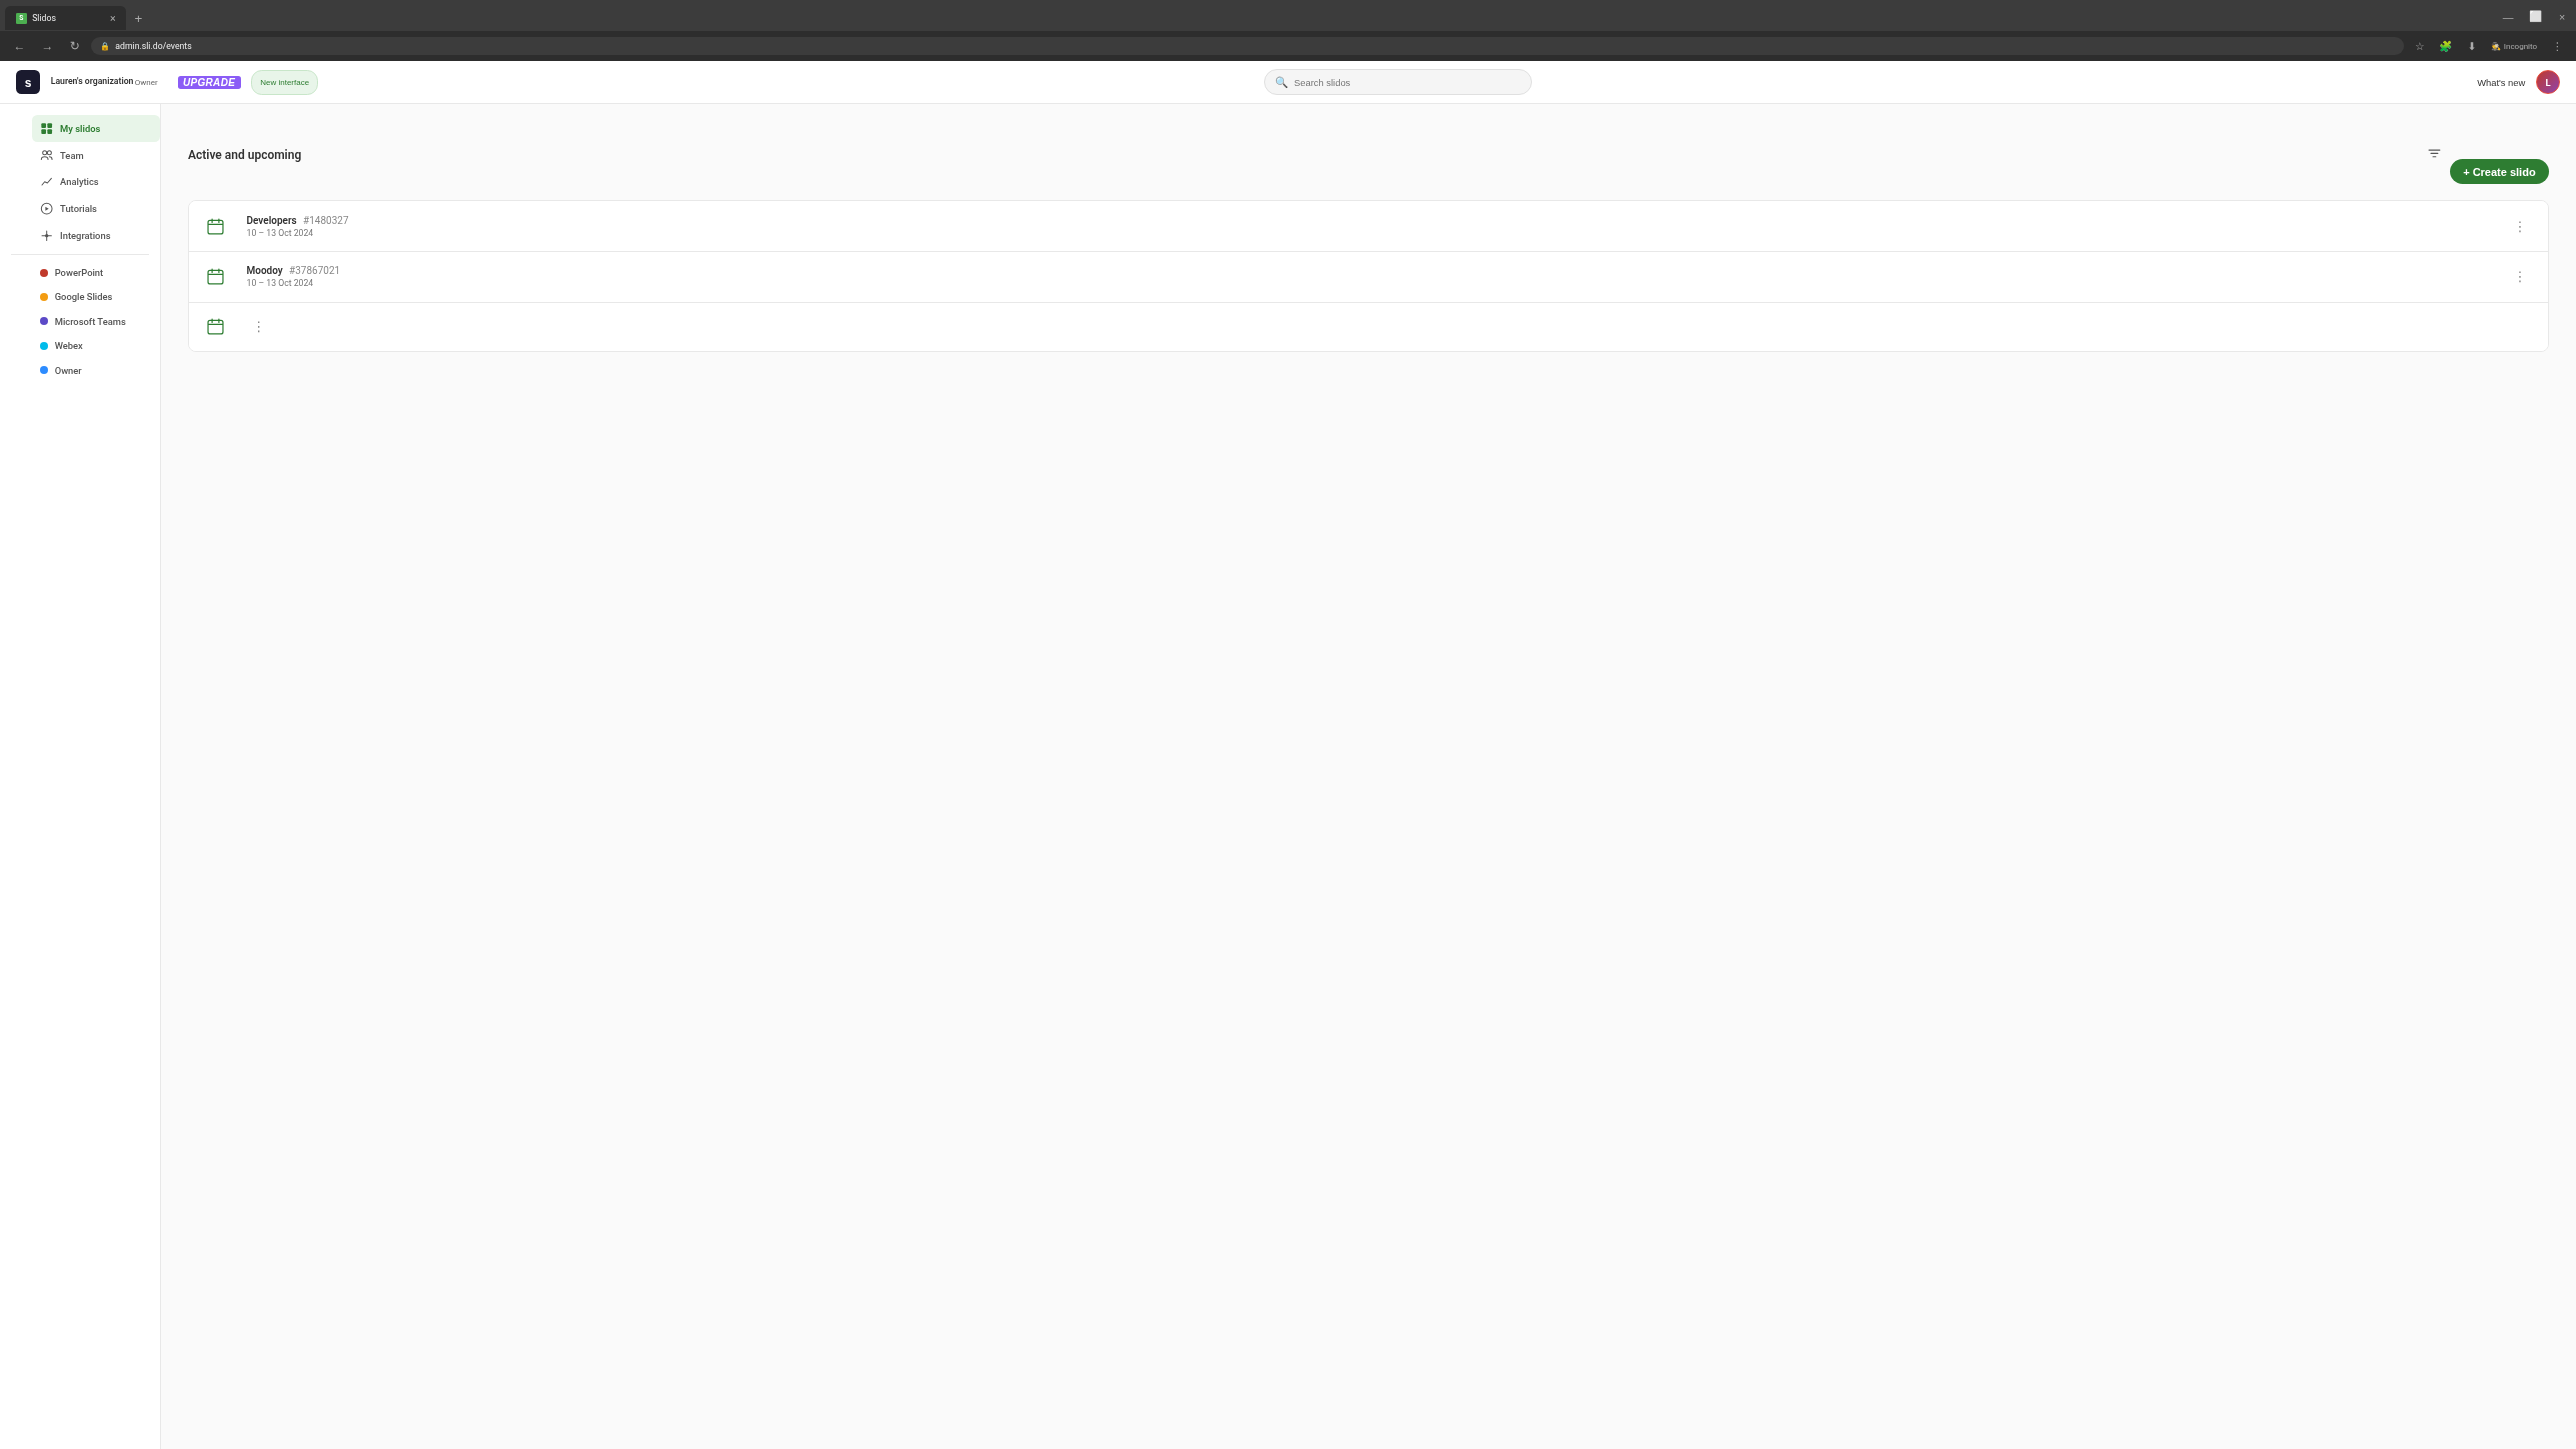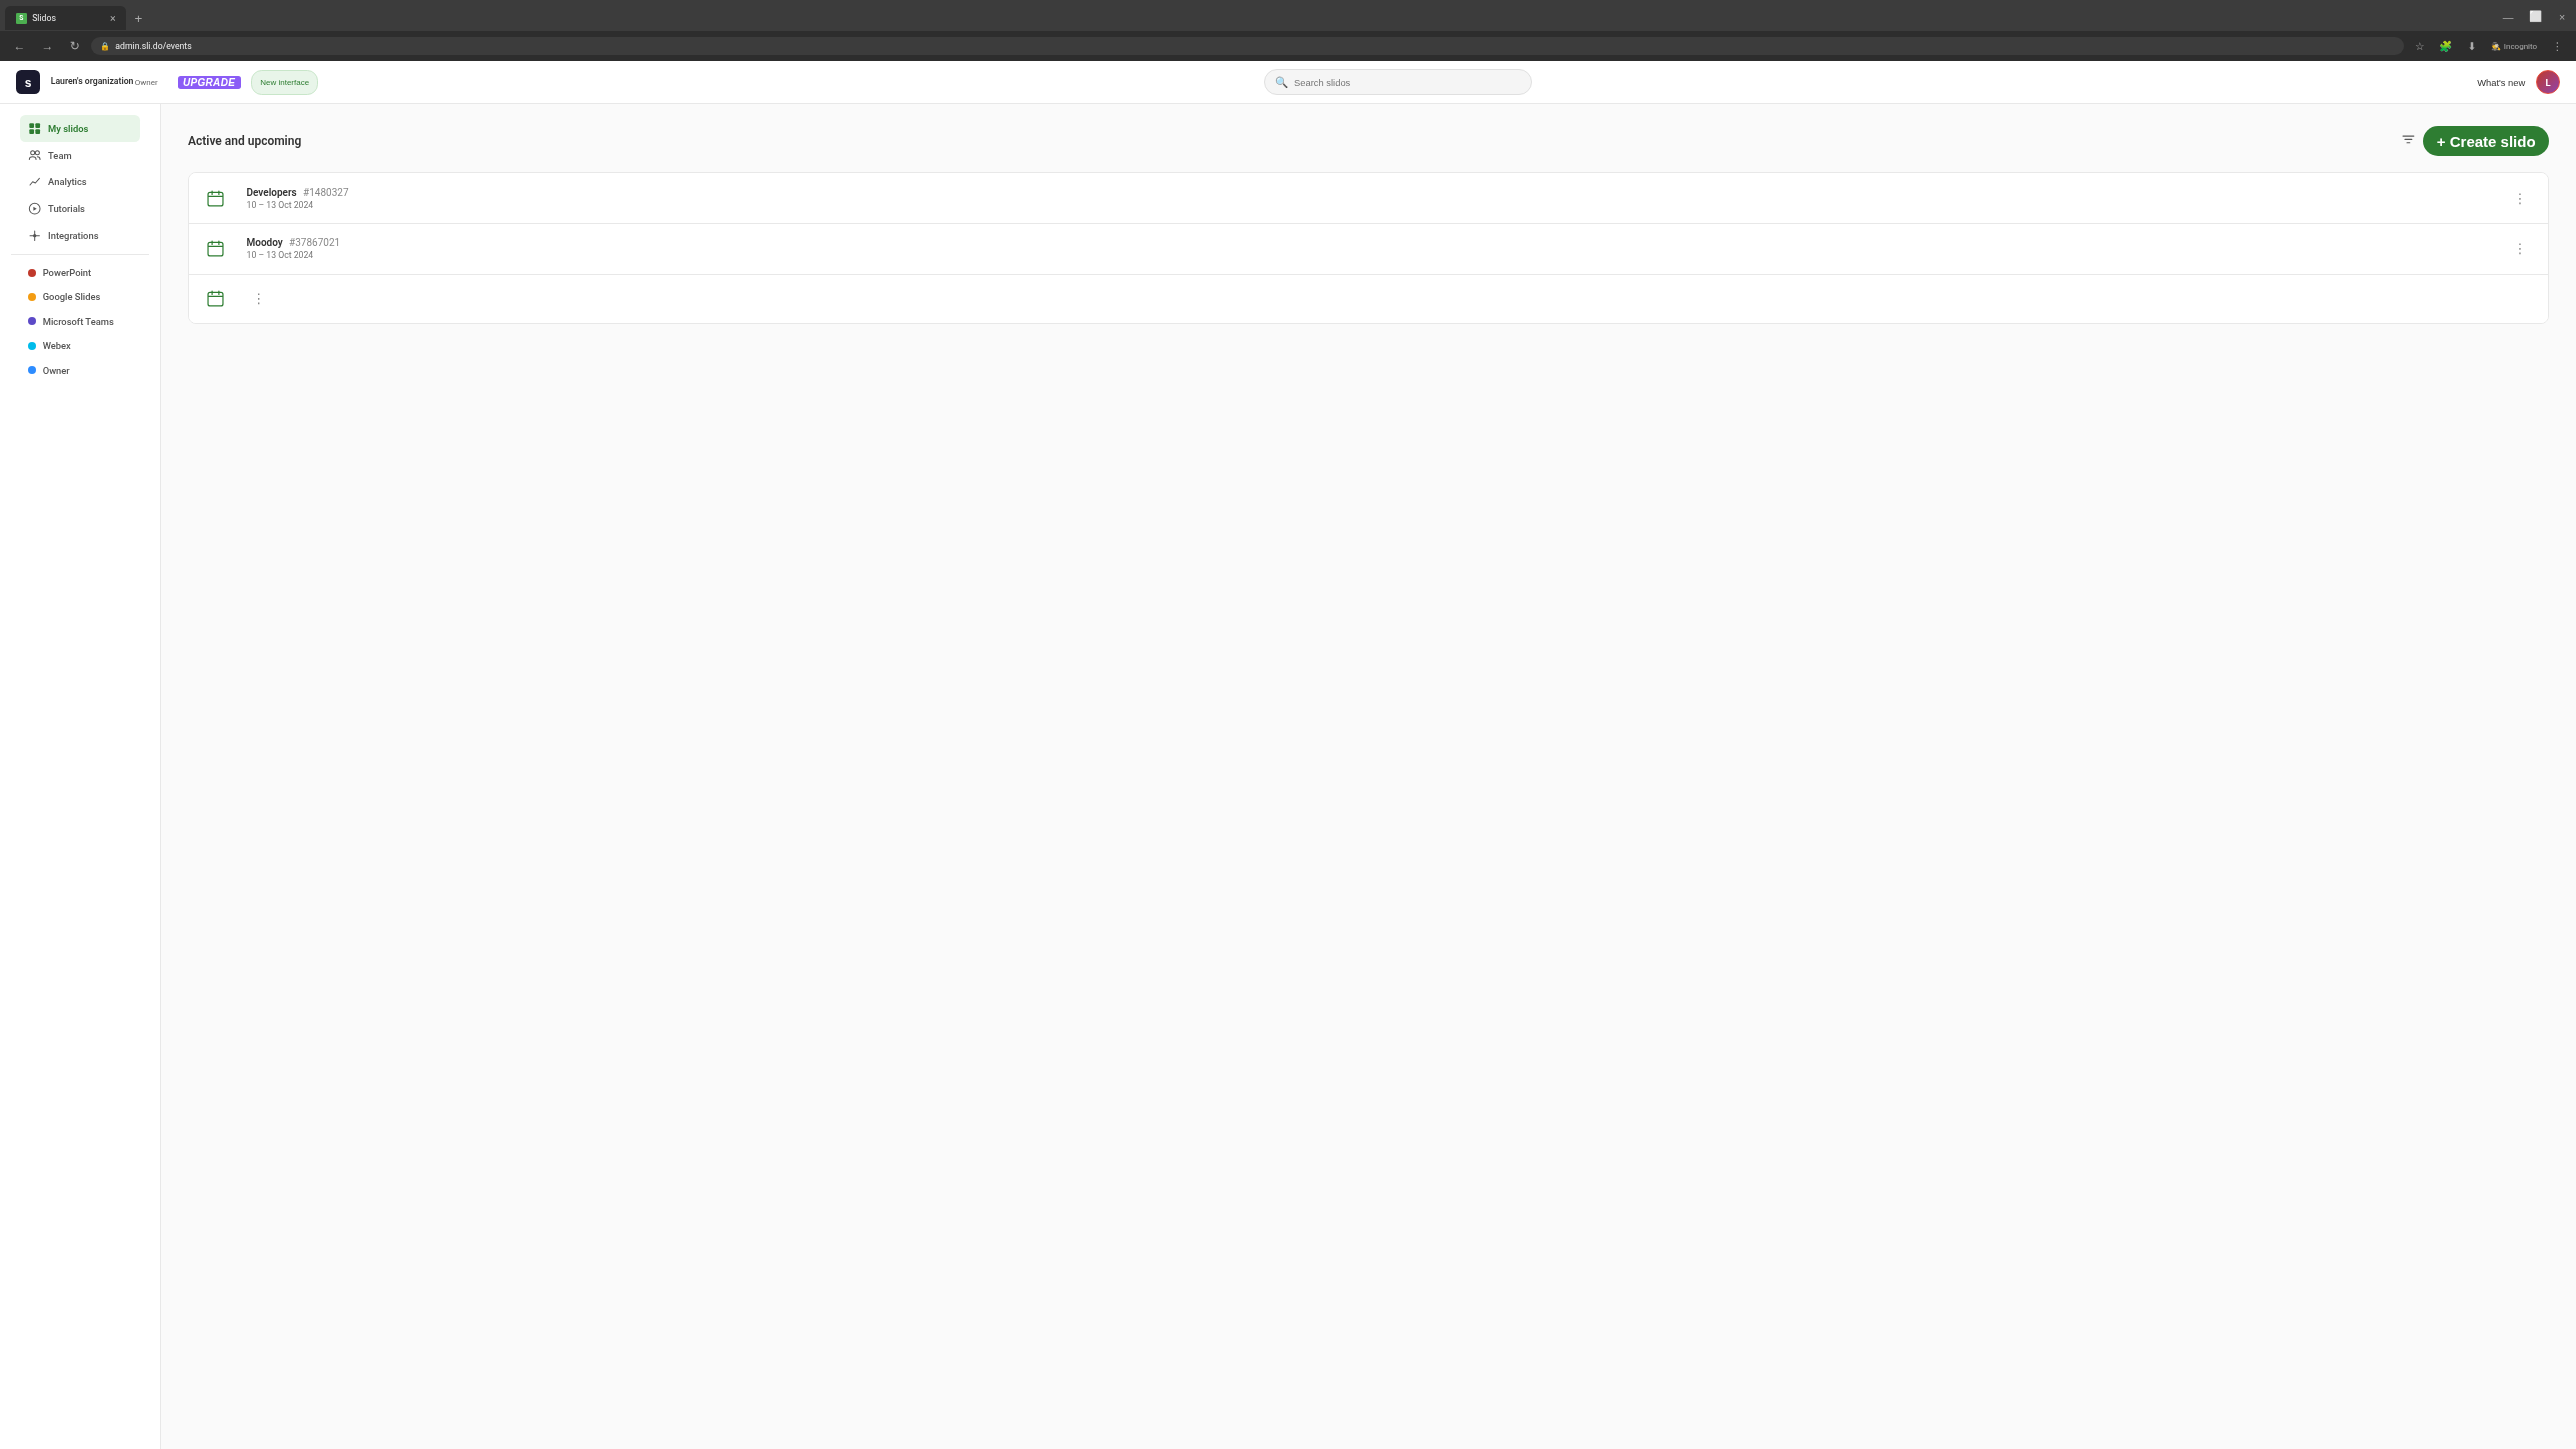--- a/index.html
+++ b/index.html
@@ -36,35 +36,35 @@
     .new-interface-badge { background: #e8f5e9; color: #2e7d32; border: 0.7px solid #c8e6c9; font-size: 8px; padding: 7px 8px; border-radius: 10.7px; cursor: pointer; }
     .header-search { flex: 1; max-width: 268px; margin: 0 auto; }
     .search-input-wrap { display: flex; align-items: center; gap: 5.4px; background: #f5f5f5; border: 0.7px solid #e0e0e0; border-radius: 16px; padding: 5.4px 10.7px; }
     .search-icon-svg { color: #888; font-size: 10.7px; }
     .search-input { background: none; border: none; outline: none; font-size: 9.4px; color: #555; width: 100%; }
     .whats-new-btn { font-size: 9.4px; color: #333; cursor: pointer; background: none; border: none; font-weight: 500; }
     .user-avatar { width: 24px; height: 24px; border-radius: 50%; background: linear-gradient(135deg, #c0392b, #8e44ad); display: flex; align-items: center; justify-content: center; color: white; font-size: 9.4px; font-weight: 700; cursor: pointer; border: 1.3px solid #e74c3c; overflow: hidden; }
 
     
     .sidebar { width: 161px; background: #fff; border-right: 0.7px solid #e8e8e8; padding: 10.7px 0; display: flex; flex-direction: column; flex-shrink: 0; }
-    .sidebar-section { padding: 0 20px; }
+    .sidebar-section { padding: 0 0; margin-left: 32px; }
     .sidebar-item { display: flex; align-items: center; gap: 6.7px; padding: 6.7px 8px; border-radius: 5.4px; cursor: pointer; color: #555; font-size: 9.4px; font-weight: 500; }
     .sidebar-item.active { background: #e8f5e9; color: #2e7d32; font-weight: 600; }
     .sidebar-item-icon { width: 13.4px; height: 13.4px; display: flex; align-items: center; justify-content: center; flex-shrink: 0; }
     .sidebar-divider { height: 0.7px; background: #e8e8e8; margin: 5.4px 10.7px; }
     .integration-dot { width: 8px; height: 8px; border-radius: 50%; flex-shrink: 0; }
     .sidebar-bottom { margin-top: auto; padding: 10.7px 8px; }
 
     
     .main-content { flex: 1; padding: 21.5px 27px; overflow-y: auto; background: #fafafa; }
     .section-header { display: flex; align-items: center; justify-content: space-between; margin-bottom: 16px; }
     .section-title { font-size: 12px; font-weight: 600; color: #333; }
     .section-actions { display: flex; align-items: center; gap: 8px; }
     .filter-btn { background: none; border: none; color: #555; cursor: pointer; font-size: 12px; }
-    .create-slido-btn { display: flex; align-items: center; gap: 4px; background: #2e7d32; color: #fff; border: none; border-radius: 16px; padding: 6.7px 13.4px; font-size: 15px; font-weight: 600; cursor: pointer; }
+    .create-slido-btn { display: flex; align-items: center; gap: 4px; background: #2e7d32; color: #fff; border: none; border-radius: 16px; padding: 6.7px 13.4px; font-size: 11px; font-weight: 600; cursor: pointer; margin-top: 33px; }
 
     
     .events-list { background: #fff; border-radius: 8px; border: 0.7px solid #e8e8e8; overflow: hidden; }
     .event-item { display: flex; align-items: center; padding: 13.4px 16px; gap: 20px; border-bottom: 0.7px solid #e8e8e8; background: #fff; }
     .event-item:last-child { border-bottom: none; }
     .event-icon { width: 21.5px; height: 21.5px; display: flex; align-items: center; justify-content: center; flex-shrink: 0; }
     .event-info { flex: 1; }
     .event-name { font-size: 10px; font-weight: 600; color: #333; }
     .event-id { font-size: 10px; font-weight: 400; color: #888; margin-left: 4px; }
     .event-date { font-size: 8.7px; color: #777; margin-top: 2px; }

